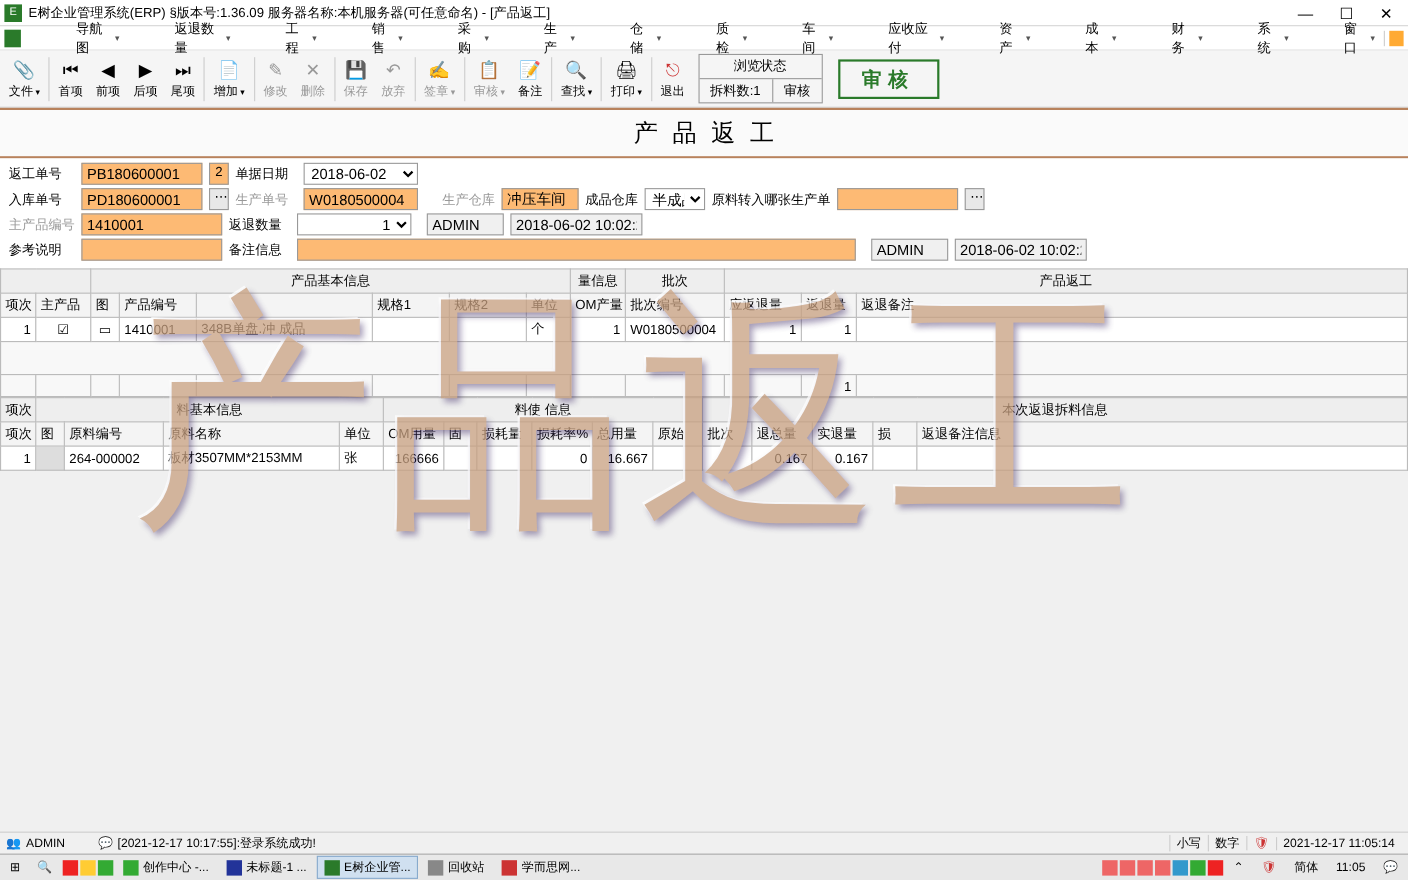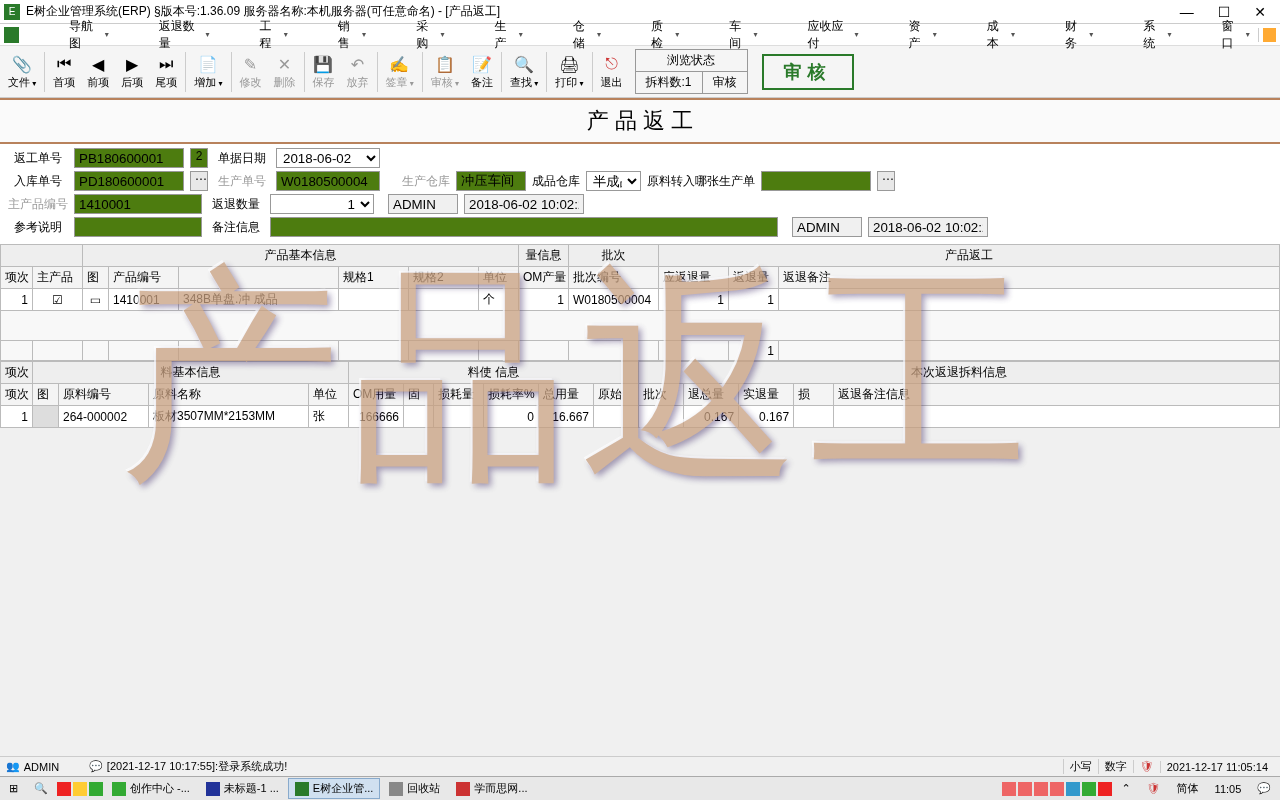--- a/index.html
+++ b/index.html
@@ -25,29 +25,29 @@
 .tool-btn .tlabel { font-size: 11px; }
 .tool-btn.with-arrow .tlabel::after { content: " ▾"; font-size: 8px; }
 .tool-sep { width: 1px; height: 40px; background: #ccc; margin: 0 2px; }
 .status-box { border: 1px solid #999; margin-left: 6px; }
 .status-box .status-head { text-align: center; padding: 2px 8px; border-bottom: 1px solid #999; }
 .status-box .status-row { display: flex; }
 .status-box .status-cell { padding: 2px 10px; border-right: 1px solid #999; }
 .status-box .status-cell:last-child { border-right: none; }
 .audit-box { border: 2px solid #2a7a2a; color: #2a7a2a; font-weight: bold; font-size: 18px; padding: 4px 20px; margin-left: 14px; letter-spacing: 6px; }
 
-.page-title { text-align: center; font-size: 22px; font-family: Liberation Sans, sans-serif; padding: 6px 0; border-top: 2px solid #b8825c; border-bottom: 2px solid #b8825c; background: #fafafa; }
+.page-title { text-align: center; font-size: 22px; font-family: Liberation Mono, monospace; padding: 6px 0; border-top: 2px solid #b8825c; border-bottom: 2px solid #b8825c; background: #fafafa; }
 
 .form-area { background: #fff; padding: 4px 8px; }
 .form-row { display: flex; align-items: center; margin-bottom: 3px; gap: 6px; }
-.fl { text-align: center; color: #000; white-space: nowrap; }
+.fl { text-align: left; color: #000; white-space: nowrap; }
 .fl.gray { color: #999; }
 .fl.w60 { width: 60px; }
 .fl.w56 { width: 56px; }
-.fi { border: 1px solid #999; height: 20px; padding: 0 4px; background: #4d7c0f; }
+.fi { border: 1px solid #999; height: 20px; padding: 0 4px; background: #fdba74; }
 .fi.ro { background: #f0f0f0; }
 .fi.w110 { width: 110px; }
 .fi.w70 { width: 70px; }
 .fi.browse { width: 18px; text-align: center; background: #e8e8e8; cursor: pointer; }
 .big-btn { flex: 1; height: 20px; background: linear-gradient(#ddd,#bbb); border: 1px solid #888; text-align: center; line-height: 18px; cursor: pointer; color: #333; }
 .pink-box { border: 1px solid #999; height: 20px; width: 70px; background: #fbe0d8; }
 .check { width: 18px; height: 18px; border: 1px solid #999; display: inline-block; }
 
 .grid-wrap { position: relative; }
 .grid { width: 100%; border-collapse: collapse; table-layout: fixed; }

